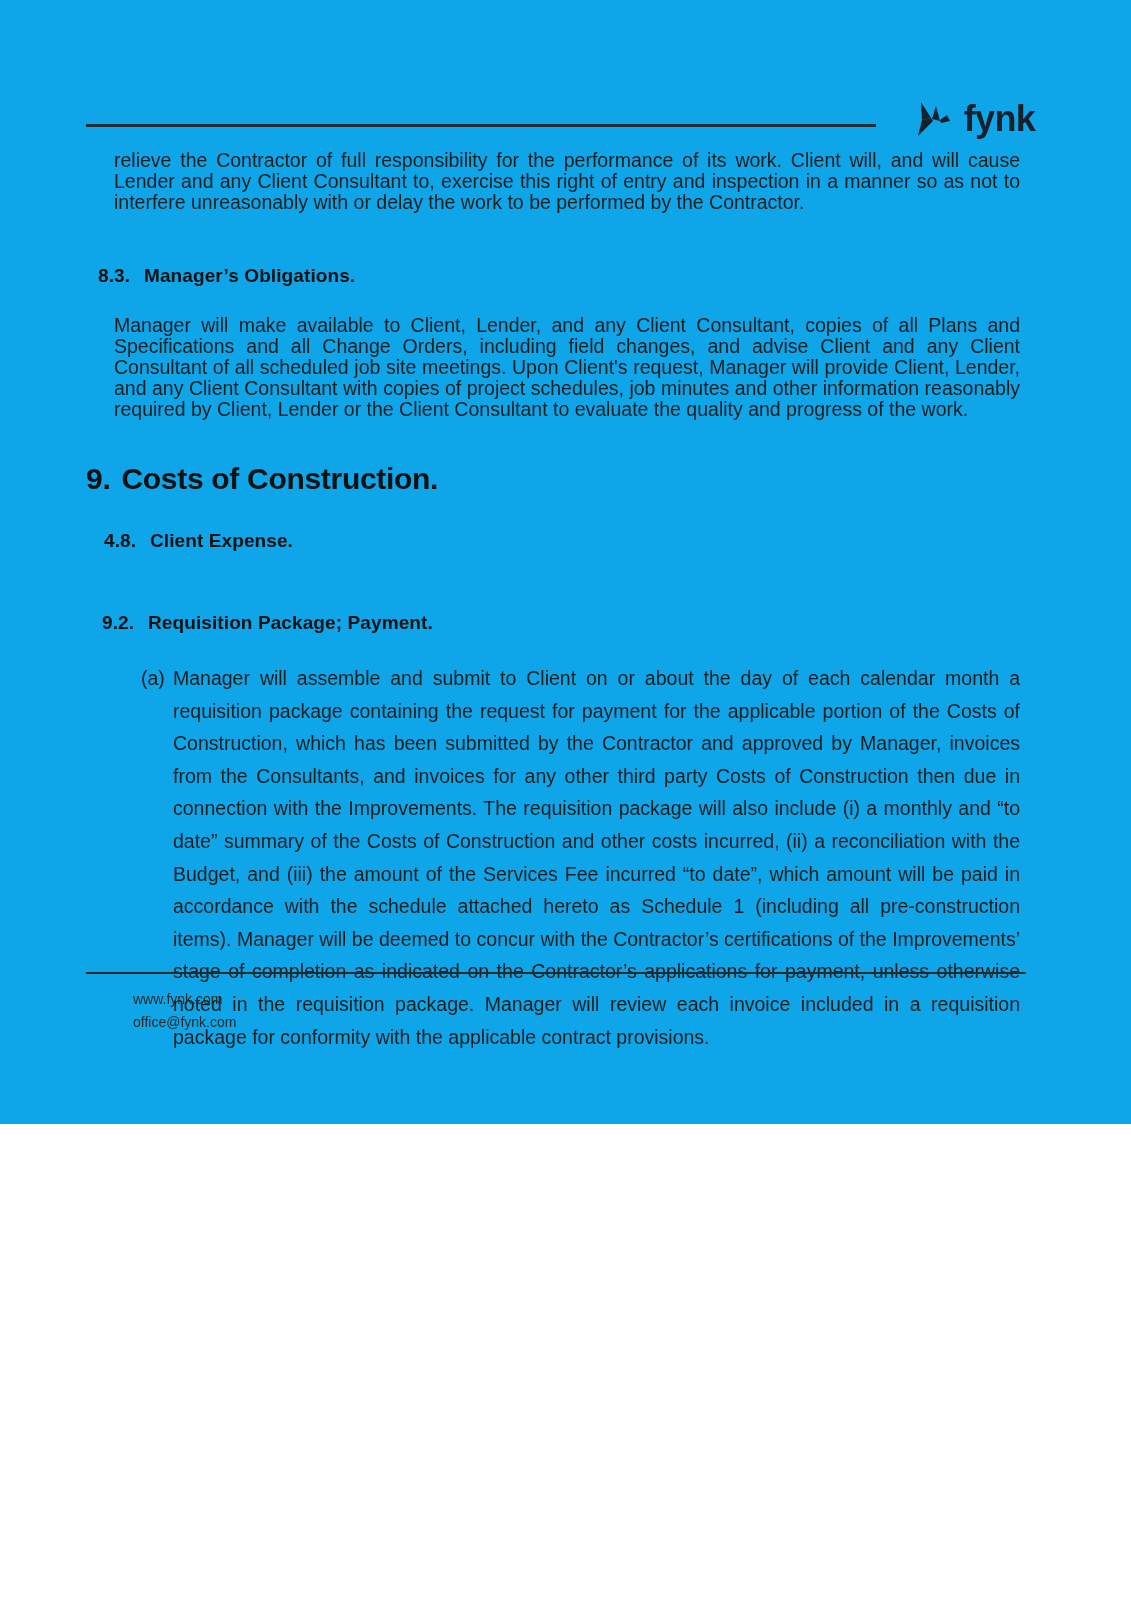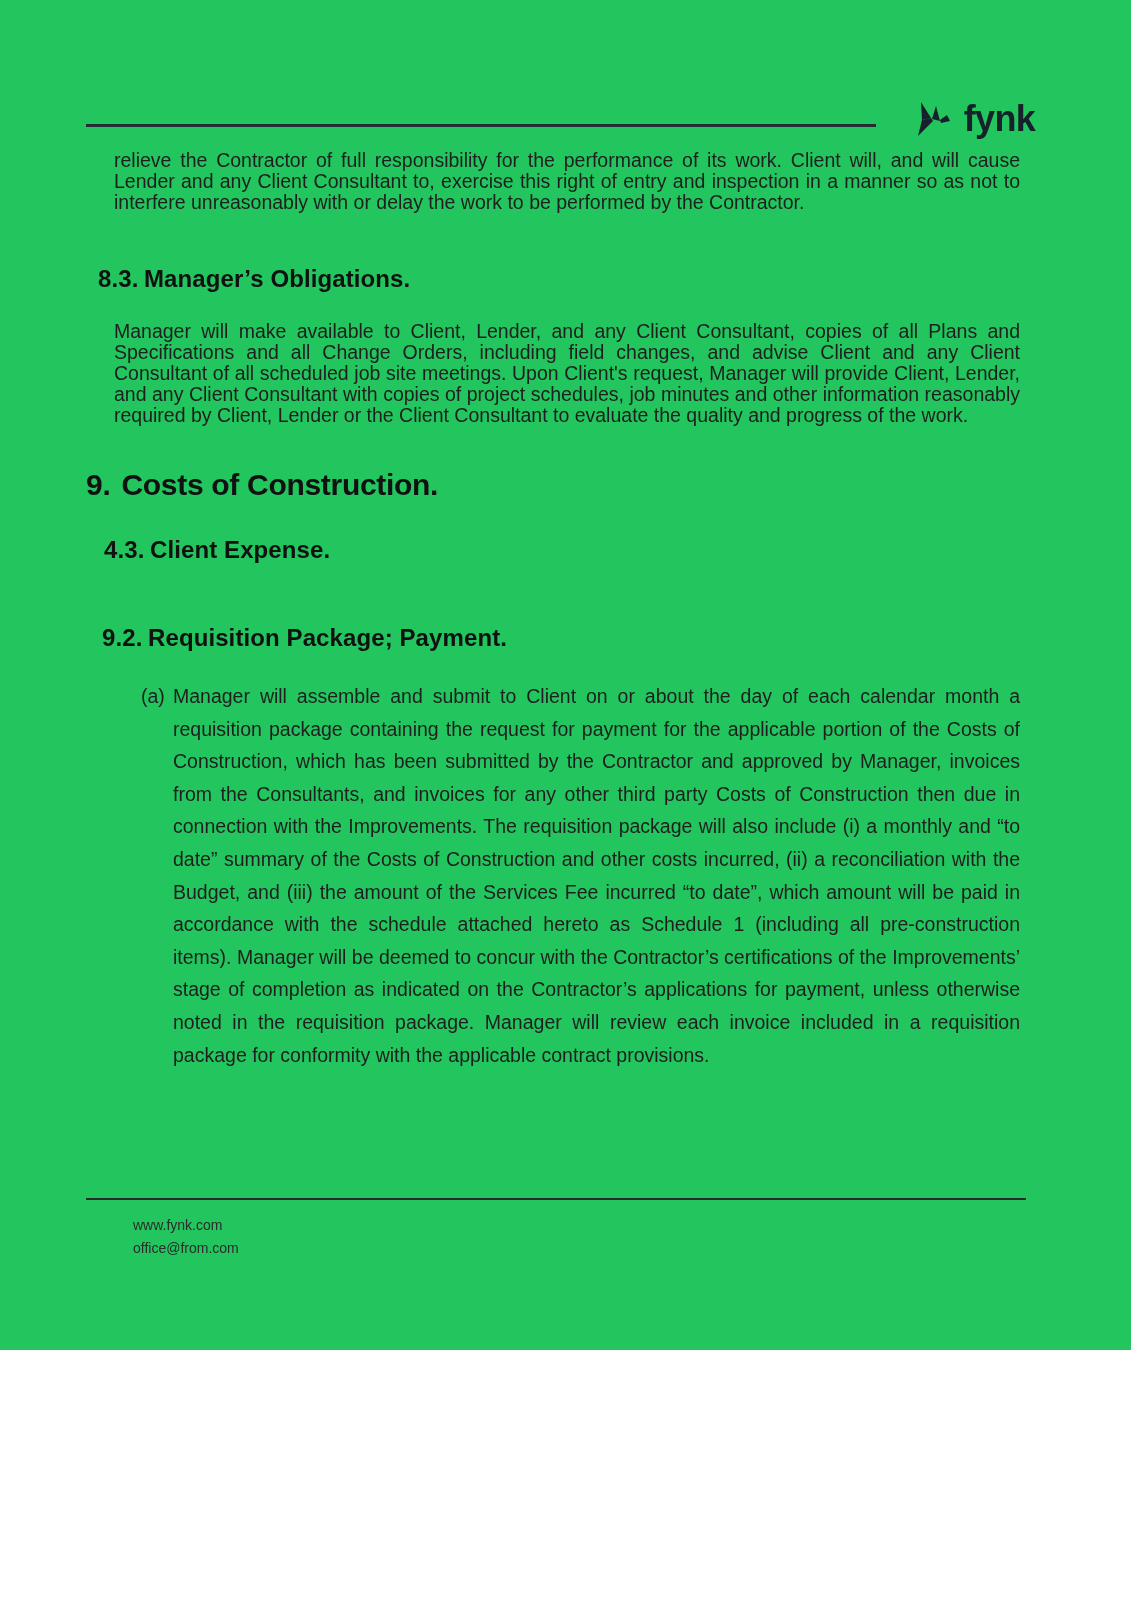--- a/index.html
+++ b/index.html
@@ -7,22 +7,22 @@
     padding: 0;
     background: #ffffff;
   }
   body {
     font-family: "Liberation Sans", sans-serif;
     color: #1a1a1a;
   }
   .page {
     position: relative;
     width: 1131px;
-    height: 1350px;
-    background: #22c55e;
+    height: 1124px;
+    background: #0ea5e9;
     box-sizing: border-box;
     overflow: hidden;
   }
 
   
   .header {
     position: absolute;
     left: 0;
     top: 0;
     width: 1131px;
@@ -73,21 +73,21 @@
     color: #1f1f1f;
     margin: 0;
   }
 
   .block-l1 {
     margin-left: 114px;
     margin-right: 111px;
   }
 
   .h2-heading {
-    font-size: 24px;
+    font-size: 19px;
     font-weight: bold;
     color: #111111;
     margin: 0;
     letter-spacing: 0.1px;
     display: flex;
   }
   .h2-heading .num {
     min-width: 46px;
     flex: 0 0 auto;
   }
@@ -197,21 +197,21 @@
     <div class="sp-3"></div>
 
     <div class="h1-heading" style="margin-left:86px;">
       <span class="num">9.</span>
       <span>Costs of Construction.</span>
     </div>
 
     <div class="sp-4"></div>
 
     <div class="h2-heading" style="margin-left:104px;">
-      <span class="num">4.3.</span>
+      <span class="num">4.8.</span>
       <span>Client Expense.</span>
     </div>
 
     <div class="sp-5"></div>
 
 
     <div class="sp-6"></div>
 
     <div class="h2-heading" style="margin-left:102px;">
       <span class="num">9.2.</span>
@@ -224,17 +224,17 @@
       <span class="list-marker">(a)</span>
       <span class="list-body">Manager will assemble and submit to Client on or about the day of each calendar month a requisition package containing the request for payment for the applicable portion of the Costs of Construction, which has been submitted by the Contractor and approved by Manager, invoices from the Consultants, and invoices for any other third party Costs of Construction then due in connection with the Improvements. The requisition package will also include (i) a monthly and “to date” summary of the Costs of Construction and other costs incurred, (ii) a reconciliation with the Budget, and (iii) the amount of the Services Fee incurred “to date”, which amount will be paid in accordance with the schedule attached hereto as Schedule 1 (including all pre-construction items). Manager will be deemed to concur with the Contractor’s certifications of the Improvements’ stage of completion as indicated on the Contractor’s applications for payment, unless otherwise noted in the requisition package. Manager will review each invoice included in a requisition package for conformity with the applicable contract provisions.</span>
     </div>
 
   </div>
 
   <div class="footer">
     <div class="footer-rule"></div>
     <div class="footer-lines">
       <div>www.fynk.com</div>
-      <div>office@from.com</div>
+      <div>office@fynk.com</div>
     </div>
   </div>
 
 </div>
 
 </body></html>

